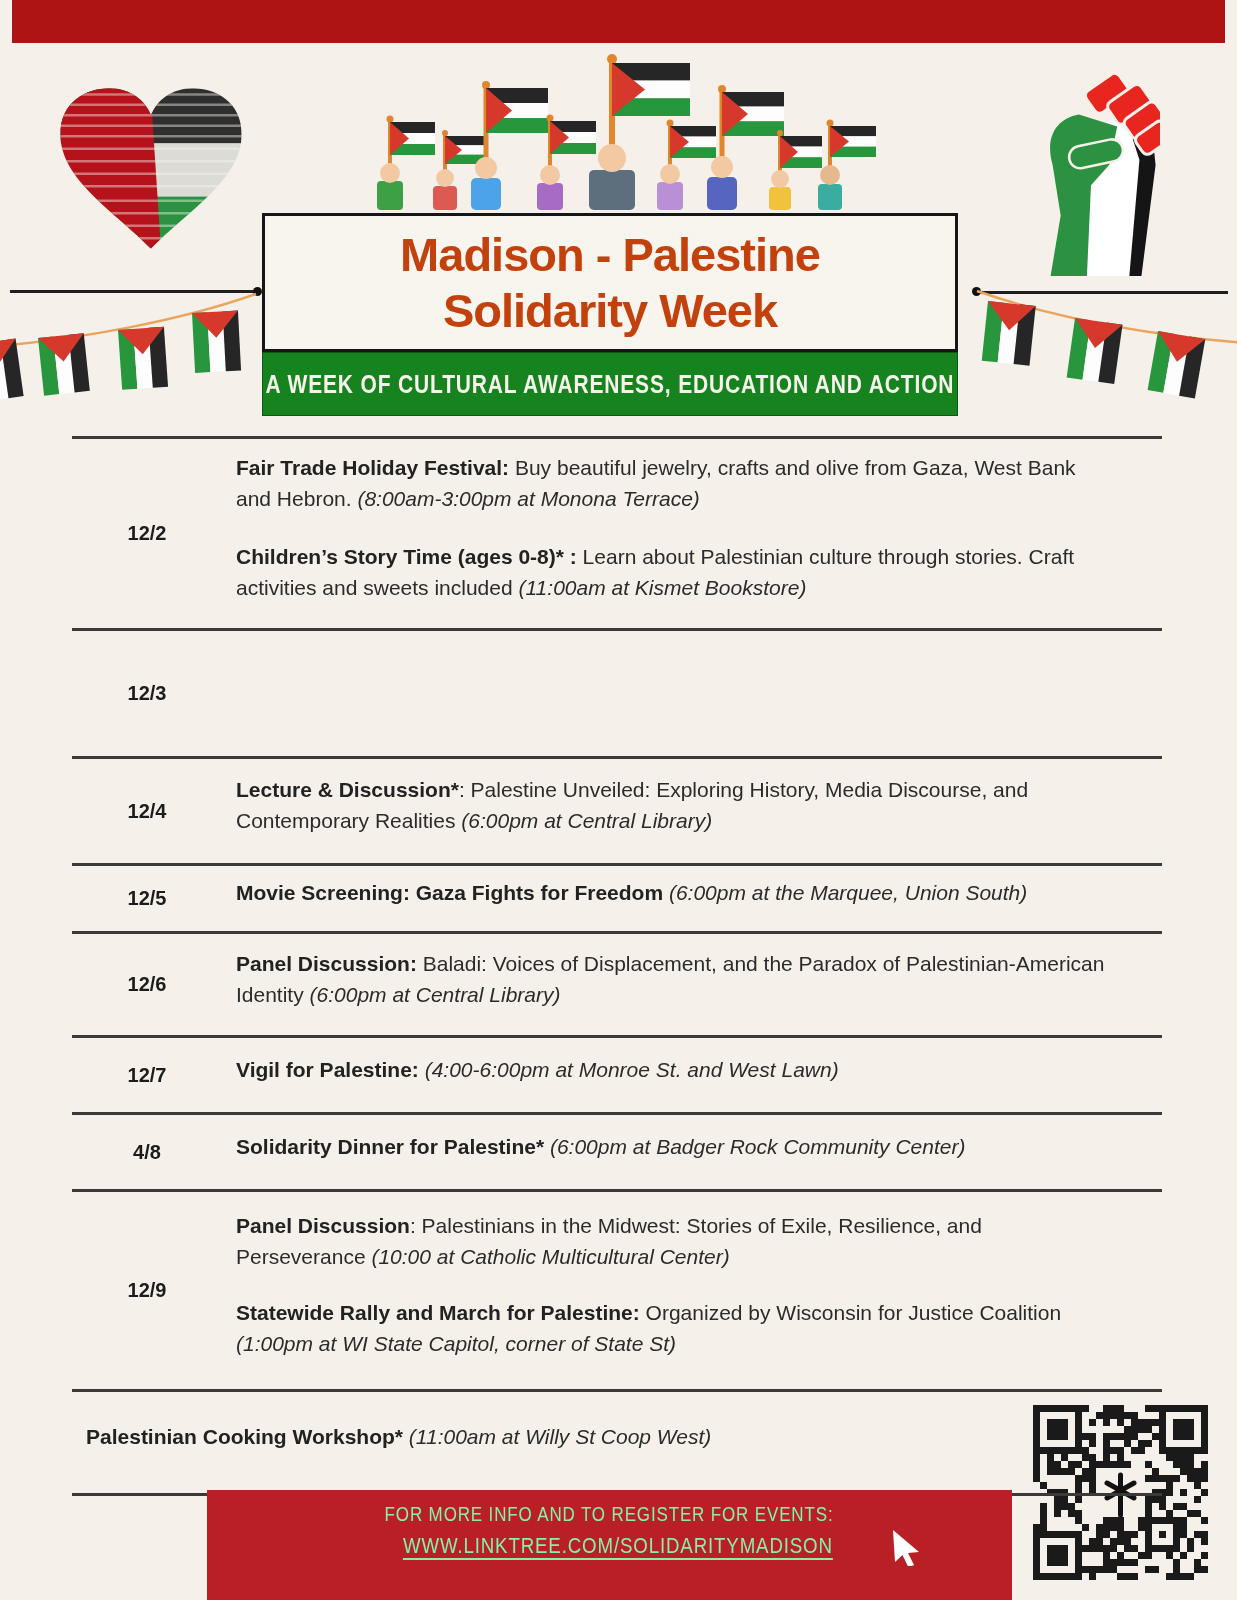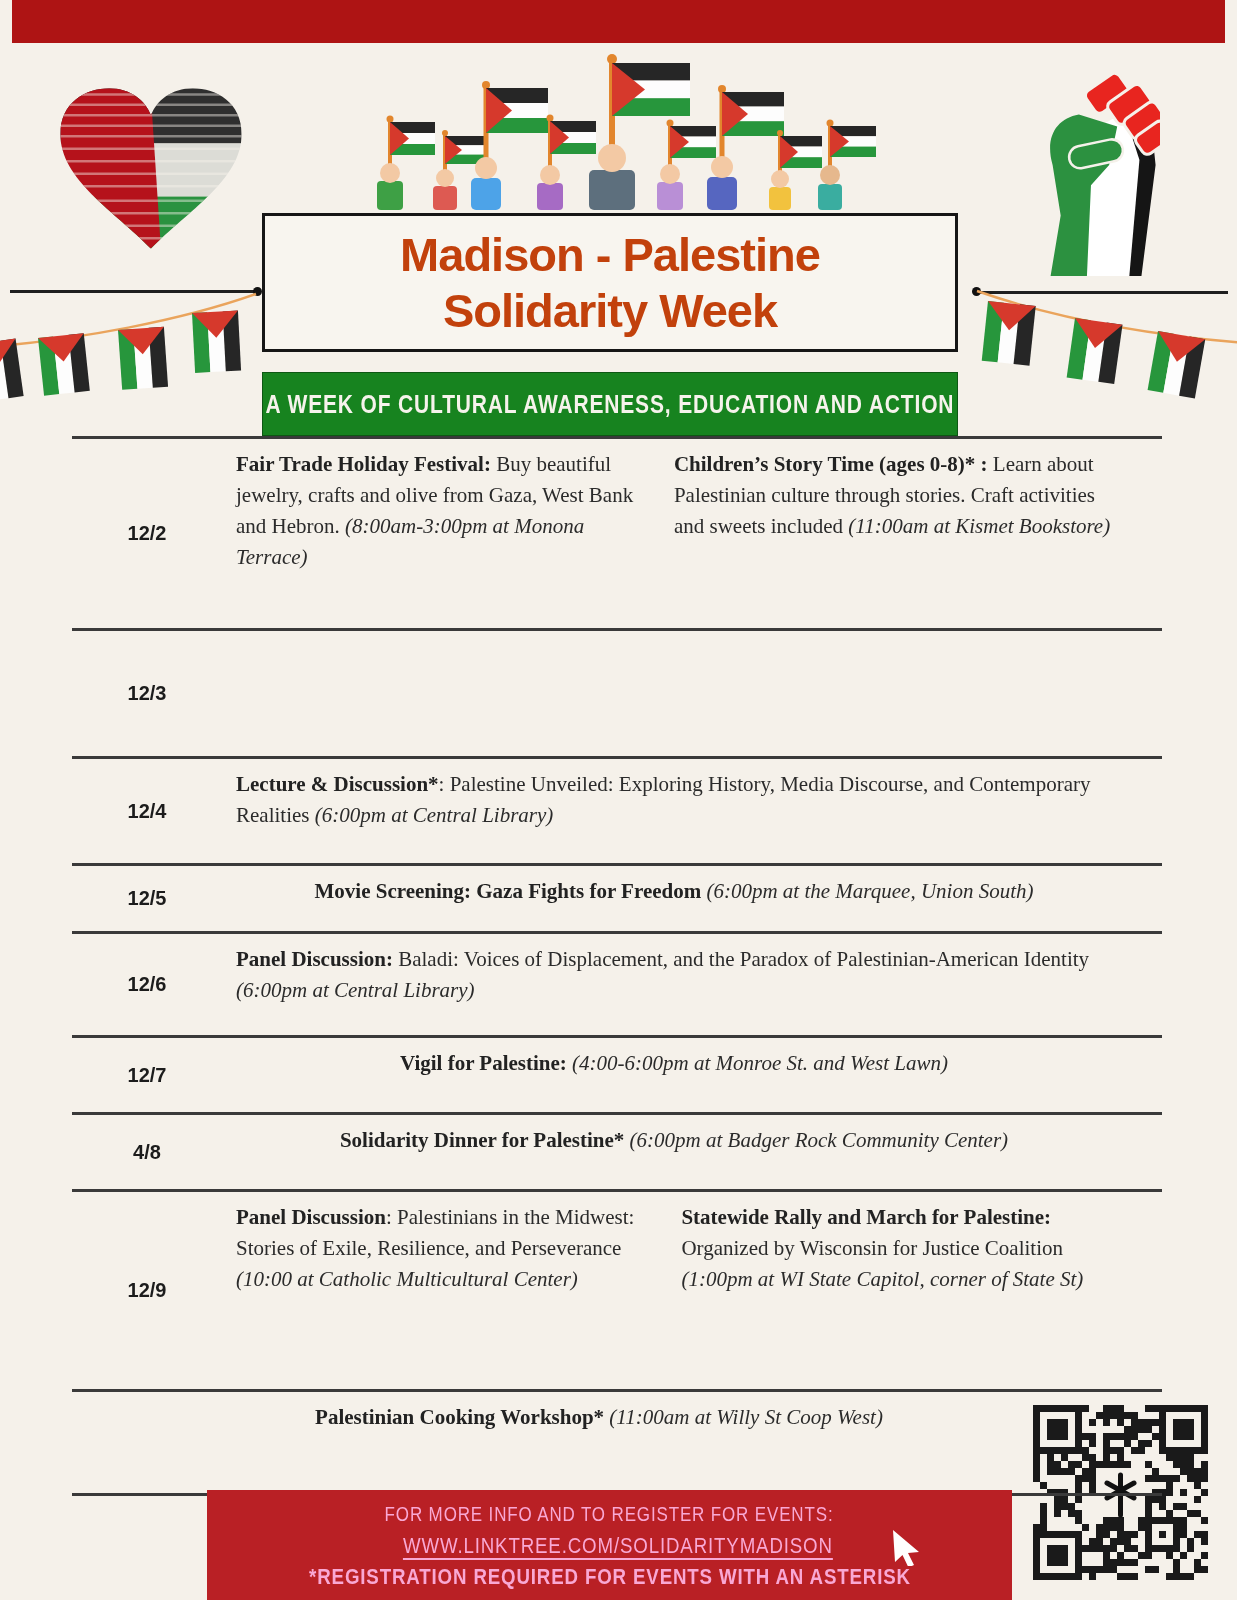--- a/index.html
+++ b/index.html
@@ -25,40 +25,40 @@
 
   .bunting-left  { left:0px;   top:285px; width:270px; height:140px; }
   .bunting-right { left:960px; top:285px; width:277px; height:125px; }
 
   .title-box { position:absolute; left:262px; top:213px; width:696px; height:139px;
     background:#f8f5ef; border:3px solid #161616; display:flex; flex-direction:column;
     align-items:center; justify-content:center; }
   .title-line { font-size:47px; font-weight:800; color:#c2410c; line-height:56px; letter-spacing:-1px; }
 
   .subtitle-bar { position:absolute; left:262px; top:352px; width:696px; height:64px;
-    background:#17831f; border:1px solid #0e5714; display:flex; align-items:center; justify-content:center;margin-top:20px; }
+    background:#17831f; border:1px solid #0e5714; display:flex; align-items:center; justify-content:center; }
   .subtitle-text { color:#f6f3ec; font-weight:700; font-size:25px; letter-spacing:1px;
     display:inline-block; transform:scaleX(.84); white-space:nowrap; }
 
   
   .schedule { position:absolute; left:72px; top:436px; width:1090px; z-index:2; }
   .srow { display:flex; border-top:3px solid #3a3a3a; }
   .srow:last-child { border-bottom:3px solid #3a3a3a; }
   .date-cell { width:150px; display:flex; align-items:center; justify-content:center;
     font-weight:700; font-size:20px; color:#1c1c1c; flex:none; }
-  .events-cell { flex:1; display:flex; flex-direction:row; justify-content:center;
-    gap:27px; padding:10px 50px 22px 14px;font-family:Liberation Serif, serif; }
+  .events-cell { flex:1; display:flex; flex-direction:column; justify-content:center;
+    gap:27px; padding:10px 50px 22px 14px; }
   .event { font-size:21px; line-height:31px; color:#2b2b2b; max-width:880px; }
   .event b { font-weight:700; color:#222; }
   .event i { font-style:italic; }
 
   
   .footer { position:absolute; left:207px; top:1490px; width:805px; height:110px;
     background:#b92025; z-index:3; text-align:center; padding-top:9px; }
-  .fline { color:#f9a8d4; line-height:31px; white-space:nowrap; }
+  .fline { color:#86efac; line-height:31px; white-space:nowrap; }
   .fline > span { display:inline-block; transform:scaleX(.85); letter-spacing:1px; }
   .f1 { font-size:20px; font-weight:400; }
   .f2 { font-size:22px; font-weight:400;margin-left:16px; }
   .f2 span { text-decoration:underline; text-underline-offset:5px; text-decoration-thickness:2px; }
   .f3 { font-size:22px; font-weight:700; }
 
   .cursor-wrap { left:893px; top:1530px; width:34px; height:36px; z-index:4; }
   .qr-wrap { left:1033px; top:1405px; width:175px; height:175px; z-index:1; }
 </style>
 </head>
@@ -572,21 +572,20 @@
           <line x1="74" y1="78" x2="101" y2="93"></line>
           <line x1="74" y1="93" x2="101" y2="78"></line>
           <line x1="87.5" y1="100" x2="87.5" y2="110"></line>
         </g>
       </svg>
   </div>
 
   <div class="footer">
     <div class="fline f1"><span>FOR MORE INFO AND TO REGISTER FOR EVENTS:</span></div>
     <div class="fline f2"><span>WWW.LINKTREE.COM/SOLIDARITYMADISON</span></div>
-    <div class="fline f3"><span>*REGISTRATION REQUIRED FOR EVENTS WITH AN ASTERISK</span></div>
   </div>
 
   <div class="abs cursor-wrap">
     <svg width="34" height="36" viewBox="0 0 34 36">
       <polygon points="0,0 26,22 15,23 21,35 15.5,37.5 9.5,25 2,32" fill="#ffffff"></polygon>
     </svg>
   </div>
 
 </div>
 

